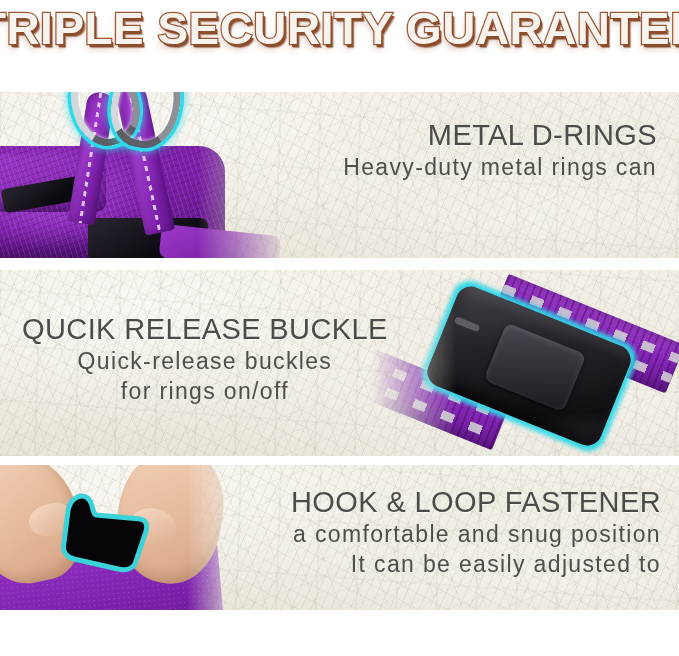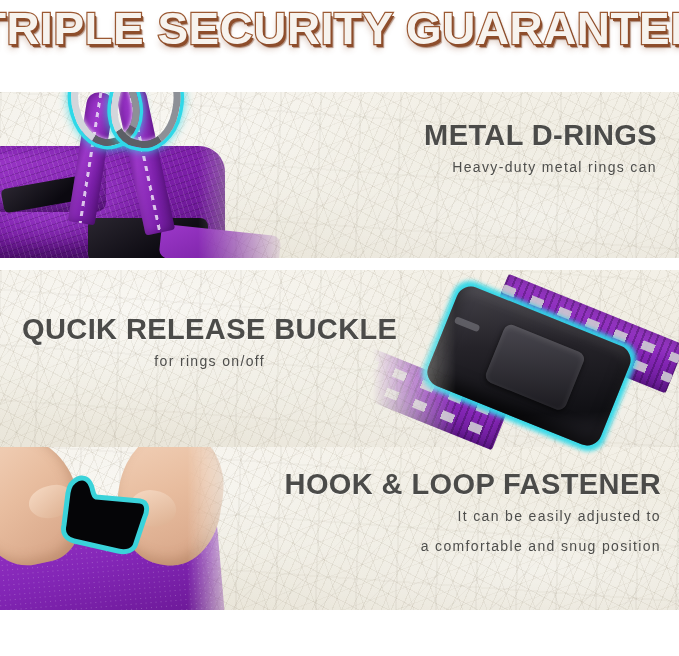--- a/index.html
+++ b/index.html
@@ -70,38 +70,38 @@
     inset: 0;
     background-image:
       repeating-linear-gradient(92deg, rgba(120,110,92,.07) 0 2px, transparent 2px 40px),
       repeating-linear-gradient(4deg, rgba(120,110,92,.05) 0 2px, transparent 2px 55px),
       repeating-linear-gradient(134deg, rgba(110,100,85,.06) 0 1px, transparent 1px 31px);
     opacity: .9;
   }
 
   #panel-1 { top: 92px;  height: 166px; }
   #panel-2 { top: 270px; height: 186px; }
-  #panel-3 { top: 447px; height: 163px; }
+  #panel-3 { top: 465px; height: 145px; }
 
   
   .copy { position: absolute; z-index: 6; }
   .heading {
     font-family: "Liberation Sans", sans-serif;
-    font-weight: 700;
+    font-weight: 400;
     font-size: 29px;
     line-height: 34px;
     letter-spacing: .4px;
     color: #4b4b49;
     white-space: nowrap;
     text-shadow: 0 1px 0 rgba(255,255,255,.5);
   }
   .body-line {
     font-family: "Liberation Sans", sans-serif;
     font-weight: 400;
-    font-size: 14px;
+    font-size: 23px;
     line-height: 30px;
     letter-spacing: 1.35px;
     color: #4e4e4c;
     white-space: nowrap;
   }
   .copy.align-right { text-align: right; }
   .copy.align-left  { text-align: center;  }
 
   #copy-1 { right: 22px; top: 26px;  }
   #copy-2 { left: 22px;  top: 42px;  }
@@ -358,20 +358,21 @@
     <div class="webbing" id="web-left">
       <span class="refl r1"></span>
       <span class="refl r2"></span>
     </div>
     <div id="buckle-glow"></div>
     <div id="buckle-core"></div>
   </div>
 
   <div class="copy align-left" id="copy-2">
     <div class="heading">QUCIK RELEASE BUCKLE</div>
+    <div class="body-line">Quick-release buckles</div>
     <div class="body-line">for rings on/off</div>
   </div>
 </section>
 
 <section class="panel" id="panel-3">
   <div class="paper"></div>
 
   <div class="photo" id="photo-velcro">
     <div class="fabric"></div>
     <div class="hand" id="hand-left"></div>
@@ -381,16 +382,16 @@
         <path d="M24 22 C26 8, 40 2, 46 12 C50 19, 48 24, 52 26
                  L96 30 C104 31, 104 40, 100 48
                  L92 72 C90 80, 82 82, 74 80
                  L30 70 C22 68, 18 62, 20 54 Z" fill="#050507" stroke="#3ad3da" stroke-width="5" stroke-linejoin="round"></path>
       </svg>
     </div>
   </div>
 
   <div class="copy align-right" id="copy-3">
     <div class="heading">HOOK &amp; LOOP FASTENER</div>
+    <div class="body-line">a comfortable and snug position</div>
     <div class="body-line">It can be easily adjusted to</div>
-    <div class="body-line">a comfortable and snug position</div>
   </div>
 </section>
 
 </body></html>

